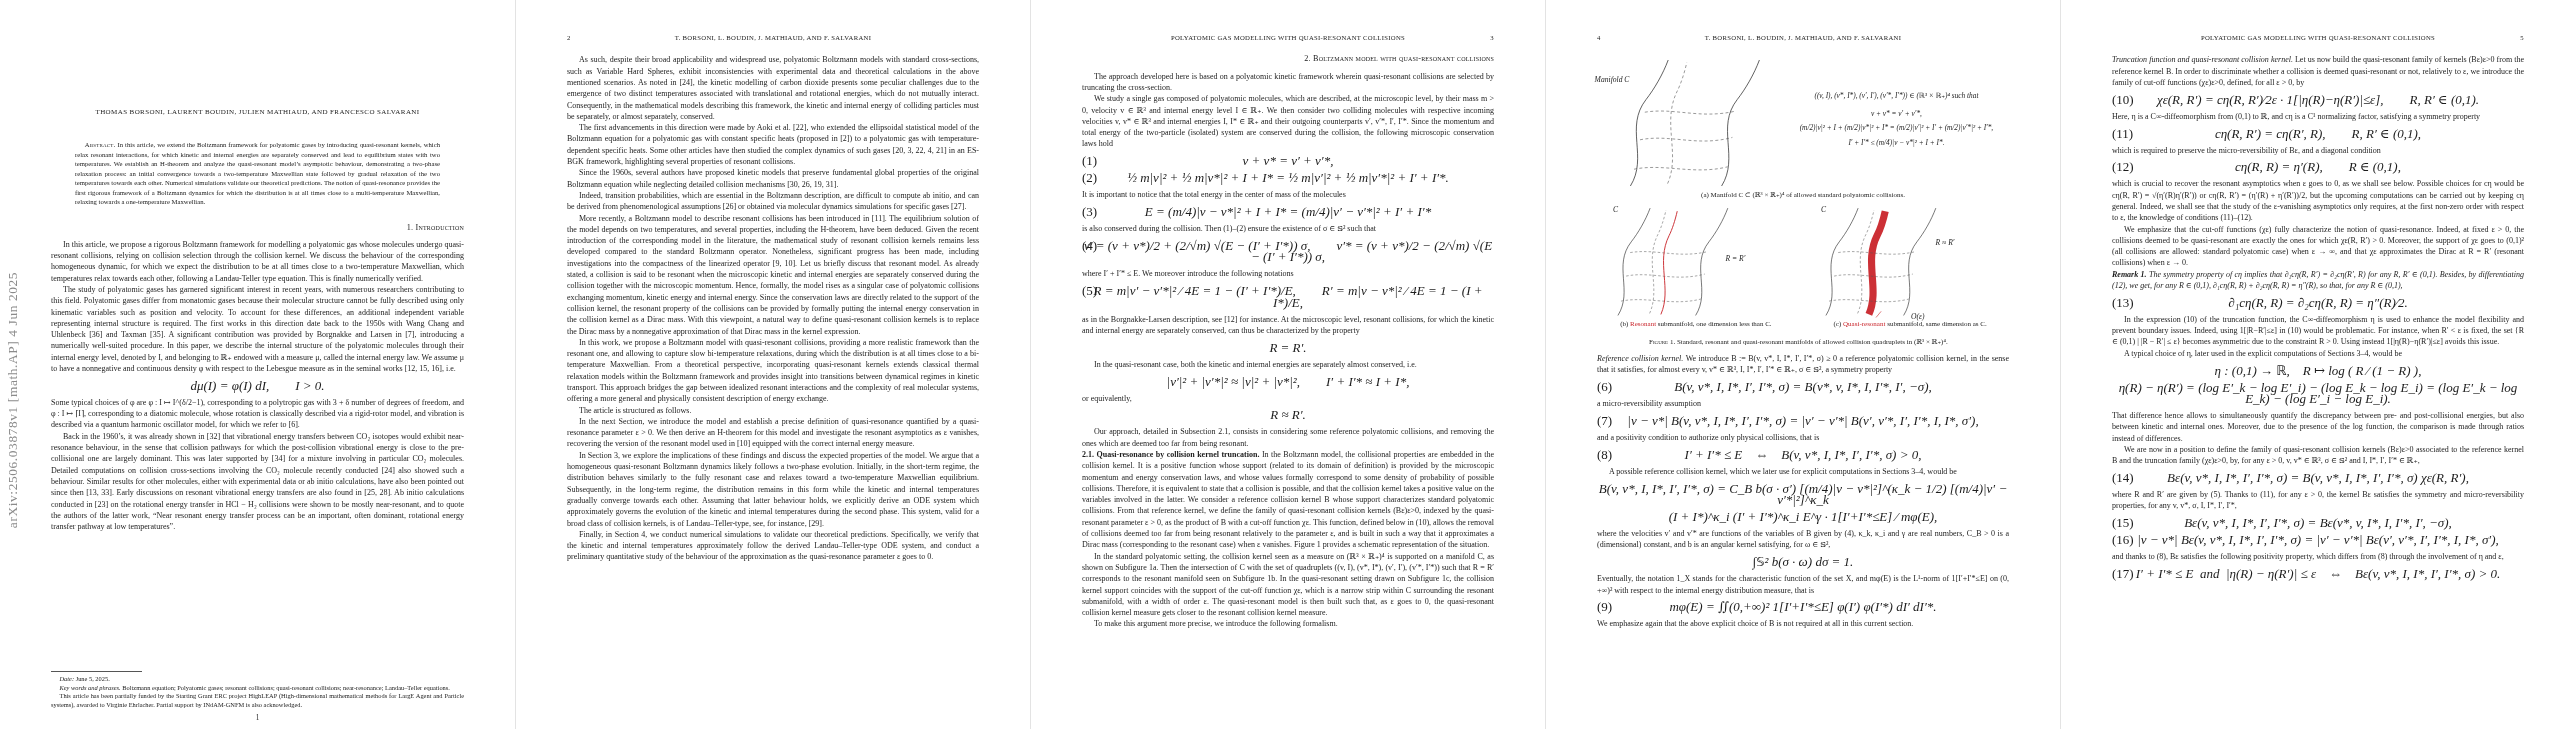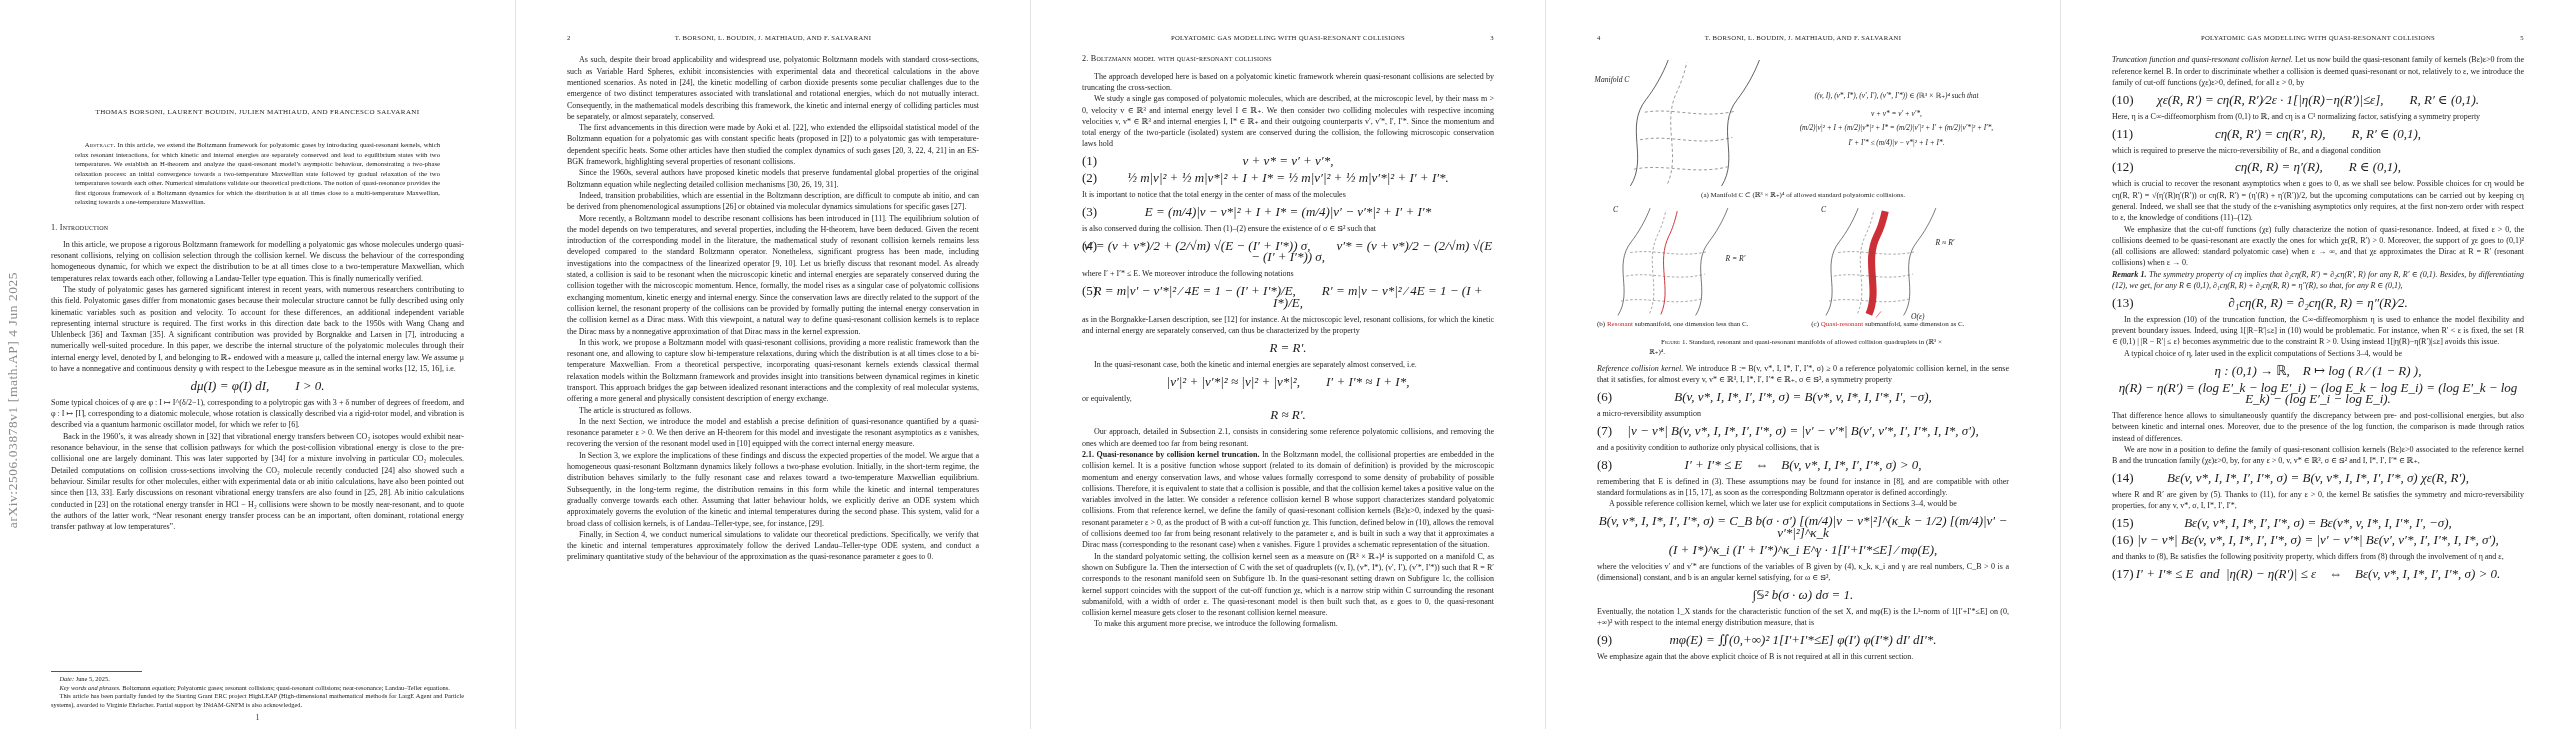--- a/index.html
+++ b/index.html
@@ -14,21 +14,21 @@
         padding-top:34px;margin-bottom:13.4px;color:#222;}
   .head .pgL{position:absolute;left:0;bottom:0;}
   .head .pgR{position:absolute;right:0;bottom:0;}
 
   
   .flow p{margin:0;text-align:justify;font-size:8px;line-height:11.3px;}
   .flow p.ind{text-indent:12px;}
   .flow p.it{font-style:italic;}
   .leadb{font-weight:bold;}
   .leadi{font-style:italic;}
-  .sec{text-align:left;font-variant:small-caps;font-size:8.2px;margin:8.5px 0 7.3px;letter-spacing:0.2px;}
+  .sec{text-align:right;font-variant:small-caps;font-size:8.2px;margin:8.5px 0 7.3px;letter-spacing:0.2px;}
   .eqrow{position:relative;margin:5.5px 0;text-align:center;font-size:13px;line-height:11.5px;}
   .eqnum{position:absolute;left:0;top:0;font-style:normal;}
   .eqbody{font-style:italic;}
 
   
   .p1top{padding-top:90px;}
   .title{font-size:9.4px;font-weight:bold;text-align:center;line-height:15px;letter-spacing:0.1px;}
   .authors{margin-top:18px;text-align:center;font-size:7px;letter-spacing:0.4px;}
   .abstract{margin:24px 24px 16px;font-size:6.7px;line-height:9.5px;text-align:justify;text-indent:9.7px;}
   .absLabel{font-variant:small-caps;letter-spacing:0.2px;}
@@ -46,25 +46,25 @@
   .fig{margin:1.2px 0 4.9px;}
   .figrowA{display:flex;align-items:center;justify-content:flex-end;}
   .maniA{position:relative;width:182px;height:135px;flex:0 0 auto;}
   .figeqs{flex:1;text-align:center;font-size:7.3px;line-height:10.3px;padding-left:4.9px;}
   .figeqs .cond{margin-bottom:7.3px;font-style:italic;}
   .figeqs .feq{font-style:italic;margin:4.3px 0;}
   .subcapA{text-align:center;font-size:7px;margin:1.2px 0 4.9px;}
   .figrowBC{display:flex;justify-content:space-between;}
   .maniBC{position:relative;width:204px;height:115px;}
   .capBC{display:flex;justify-content:space-between;margin-top:1.2px;}
-  .capBC .cap{width:48%;font-size:7px;line-height:9px;text-align:left;}
+  .capBC .cap{width:48%;font-size:7px;line-height:9px;text-align:center;}
   .red{color:#c9252b;}
   .mlabel{position:absolute;font-size:7.6px;font-style:italic;color:#222;}
   .figcap{margin:8.5px 52px 6px;font-size:7px;line-height:10px;text-align:left;}
-  .figcap .sc{font-variant:small-caps;margin-left:12px;}
+  .figcap .sc{font-variant:small-caps;}
   svg{display:block;}
 </style>
 </head>
 <body>
 
 <div id="doc">
 
   <section class="page">
     <div class="wm">arXiv:2506.03878v1  [math.AP]  4 Jun 2025</div>
     <div class="inner">
@@ -221,21 +221,20 @@
         </div>
       </div>
 
       <div class="flow">
           <p class="noind"><span class="leadi">Reference collision kernel. </span>We introduce B := B(v, v*, I, I*, I′, I′*, σ) ≥ 0 a reference polyatomic collision kernel, in the sense that it satisfies, for almost every v, v* ∈ ℝ³, I, I*, I′, I′* ∈ ℝ₊, σ ∈ 𝕊², a symmetry property</p>
           <div class="eqrow"><span class="eqnum">(6)</span><span class="eqbody">B(v, v*, I, I*, I′, I′*, σ) = B(v*, v, I*, I, I′*, I′, −σ),</span></div>
           <p class="noind">a micro-reversibility assumption</p>
           <div class="eqrow"><span class="eqnum">(7)</span><span class="eqbody">|v − v*| B(v, v*, I, I*, I′, I′*, σ) = |v′ − v′*| B(v′, v′*, I′, I′*, I, I*, σ′),</span></div>
           <p class="noind">and a positivity condition to authorize only physical collisions, that is</p>
           <div class="eqrow"><span class="eqnum">(8)</span><span class="eqbody">I′ + I′* ≤ E ⇔ B(v, v*, I, I*, I′, I′*, σ) &gt; 0,</span></div>
-          <p class="noind">remembering that E is defined in (3). These assumptions may be found for instance in [8], and are compatible with other standard formulations as in [15, 17], as soon as the corresponding Boltzmann operator is defined accordingly.</p>
           <p class="ind">A possible reference collision kernel, which we later use for explicit computations in Sections 3–4, would be</p>
           <div class="eqrow"><span class="eqbody">B(v, v*, I, I*, I′, I′*, σ) = C_B b(σ · σ′) [(m/4)|v − v*|²]^(κ_k − 1/2) [(m/4)|v′ − v′*|²]^κ_k</span></div>
           <div class="eqrow"><span class="eqbody">(I + I*)^κ_i (I′ + I′*)^κ_i E^γ · 1[I′+I′*≤E] ⁄ mφ(E),</span></div>
           <p class="noind">where the velocities v′ and v′* are functions of the variables of B given by (4), κ_k, κ_i and γ are real numbers, C_B &gt; 0 is a (dimensional) constant, and b is an angular kernel satisfying, for ω ∈ 𝕊²,</p>
           <div class="eqrow"><span class="eqbody">∫𝕊² b(σ · ω) dσ = 1.</span></div>
           <p class="noind">Eventually, the notation 1_X stands for the characteristic function of the set X, and mφ(E) is the L¹-norm of 1[I′+I′*≤E] on (0, +∞)² with respect to the internal energy distribution measure, that is</p>
           <div class="eqrow"><span class="eqnum">(9)</span><span class="eqbody">mφ(E) = ∬(0,+∞)² 1[I′+I′*≤E] φ(I′) φ(I′*) dI′ dI′*.</span></div>
           <p class="noind">We emphasize again that the above explicit choice of B is not required at all in this current section.</p>
         </div>
     </div>

